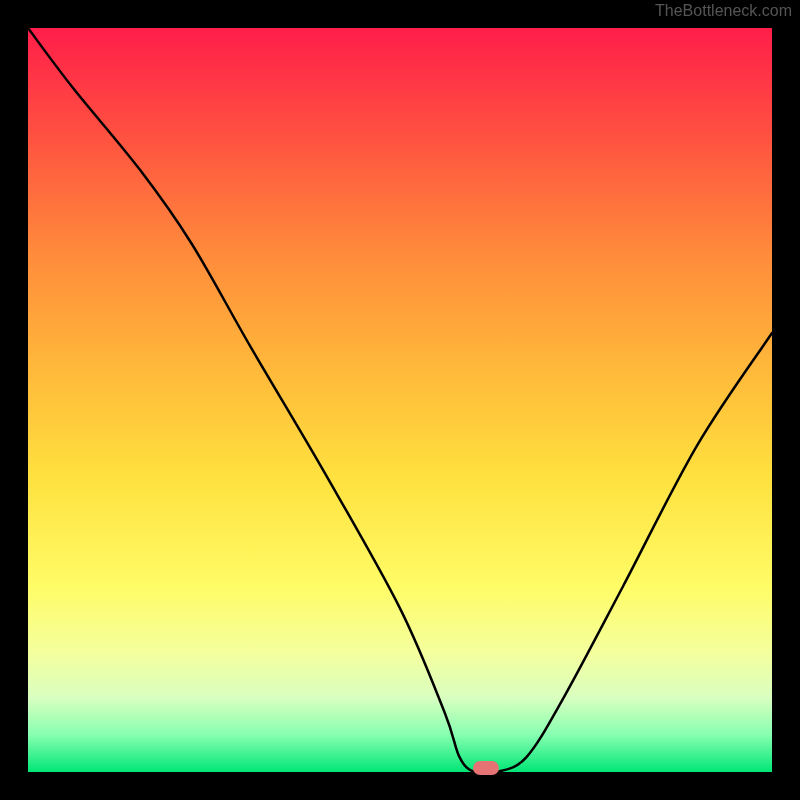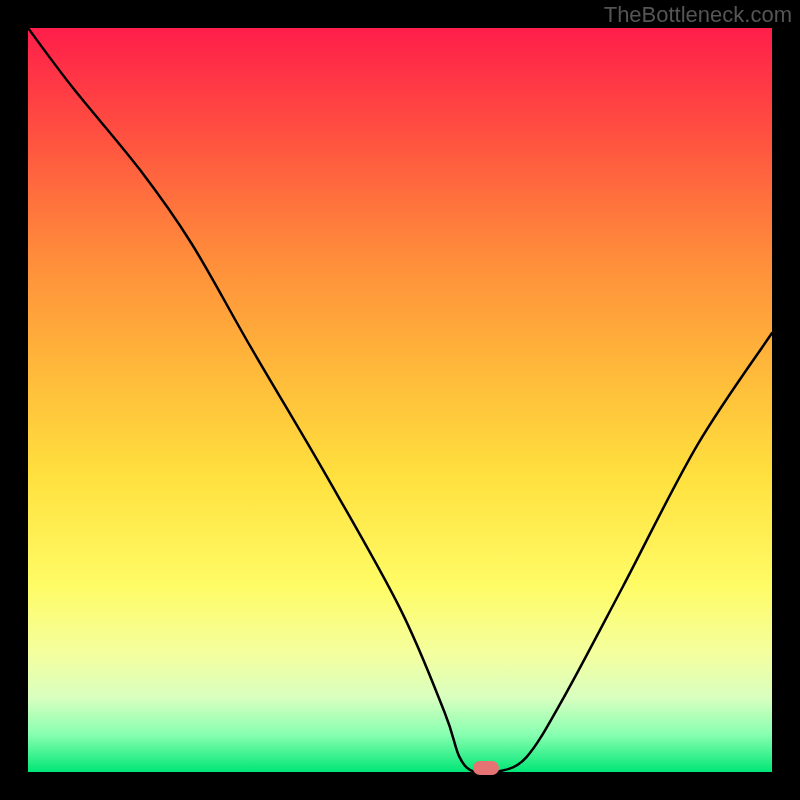--- a/index.html
+++ b/index.html
@@ -14,21 +14,21 @@
   .container {
     position: relative;
     width: 800px;
     height: 800px;
   }
   .attribution {
     position: absolute;
     top: 2px;
     right: 8px;
     color: #555;
-    font-size: 22px;
+    font-size: 16px;
     font-weight: 500;
     z-index: 3;
   }
   .plot-area {
     position: absolute;
     left: 28px;
     top: 28px;
     width: 744px;
     height: 744px;
     background: linear-gradient(

